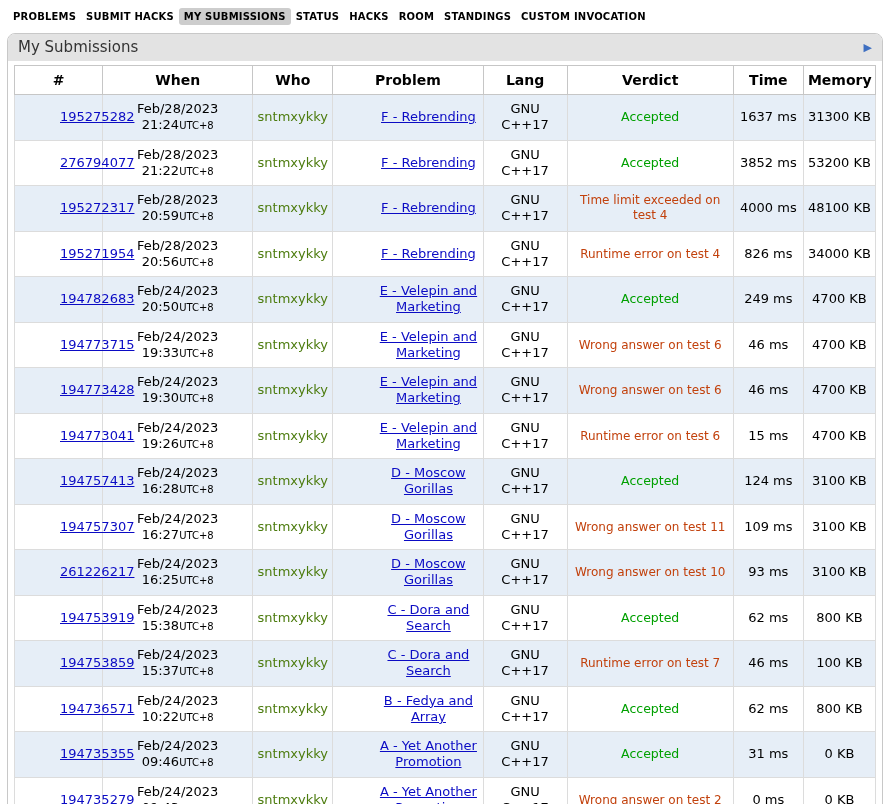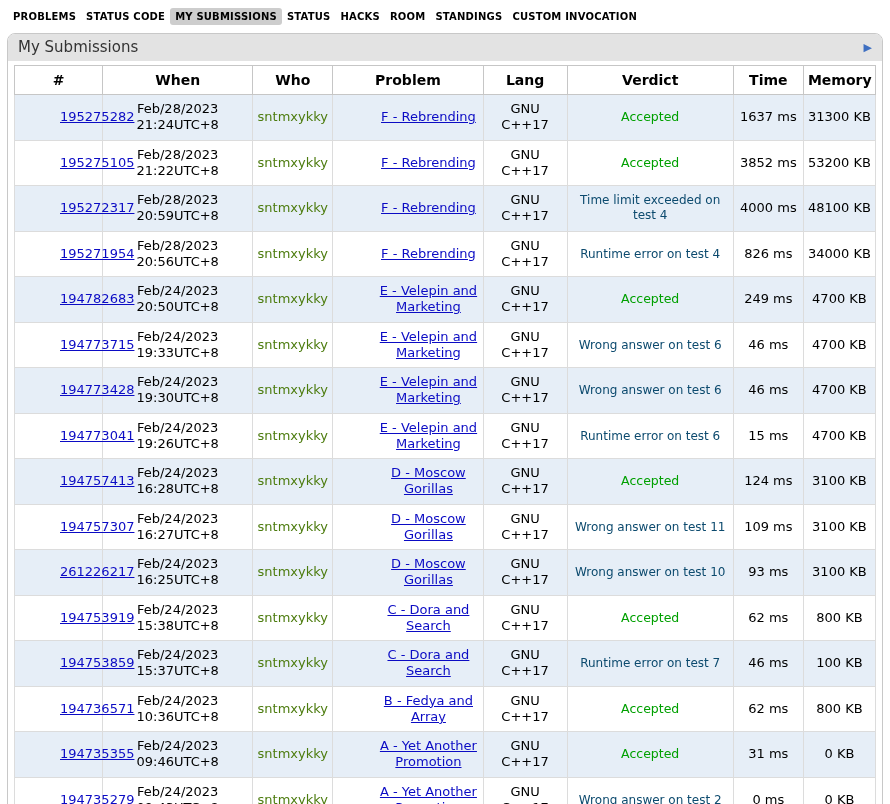--- a/index.html
+++ b/index.html
@@ -77,31 +77,31 @@
     line-height: 1.25;
     vertical-align: middle;
   }
   tr.alt td { background: #e6eef7; }
 
   a.lnk { color: #0b0bc4; text-decoration: underline; margin-left: 41px; }
   .user { color: #4d7c0f; }
   .plink { display: inline-block; max-width: 138px; }
   .lang { width: 50px; margin: 0 auto; }
   .when-line { display: block; }
-  .tz { font-size: 13px; }
-  .verdict { font-size: 12px; color: #0c4a6e; display: inline-block; max-width: 158px; }
+  .tz { font-size: 10px; }
+  .verdict { font-size: 12px; color: #c2410c; display: inline-block; max-width: 158px; }
   .verdict.accepted { color: #00a000; font-weight: normal; font-size: 12.5px; }
 </style>
 </head>
 <body>
 
 <nav class="topnav">
   <a href="#" class="nav-link">PROBLEMS</a>
 
-  <a href="#" class="nav-link">STATUS CODE</a>
+  <a href="#" class="nav-link">SUBMIT HACKS</a>
 
   <a href="#" class="nav-link active">MY SUBMISSIONS</a>
 
   <a href="#" class="nav-link">STATUS</a>
 
   <a href="#" class="nav-link">HACKS</a>
 
   <a href="#" class="nav-link">ROOM</a>
 
   <a href="#" class="nav-link">STANDINGS</a>
@@ -162,21 +162,21 @@
     <td>
       <span>1637 ms</span>
     </td>
     <td>
       <span>31300 KB</span>
     </td>
   </tr>
 
   <tr>
     <td>
-      <a href="#" class="lnk">195275105</a>
+      <a href="#" class="lnk">276794077</a>
     </td>
     <td>
       <span class="when-line">Feb/28/2023</span>
       <span class="when-line"><span>21:22</span><span class="tz">UTC+8</span></span>
     </td>
     <td>
       <span class="user">sntmxykky</span>
     </td>
     <td>
       <a href="#" class="lnk plink">F - Rebrending</a>
@@ -502,21 +502,21 @@
       <span>100 KB</span>
     </td>
   </tr>
 
   <tr>
     <td>
       <a href="#" class="lnk">194736571</a>
     </td>
     <td>
       <span class="when-line">Feb/24/2023</span>
-      <span class="when-line"><span>10:36</span><span class="tz">UTC+8</span></span>
+      <span class="when-line"><span>10:22</span><span class="tz">UTC+8</span></span>
     </td>
     <td>
       <span class="user">sntmxykky</span>
     </td>
     <td>
       <a href="#" class="lnk plink">B - Fedya and Array</a>
     </td>
     <td>
       <div class="lang">GNU C++17</div>
     </td>

